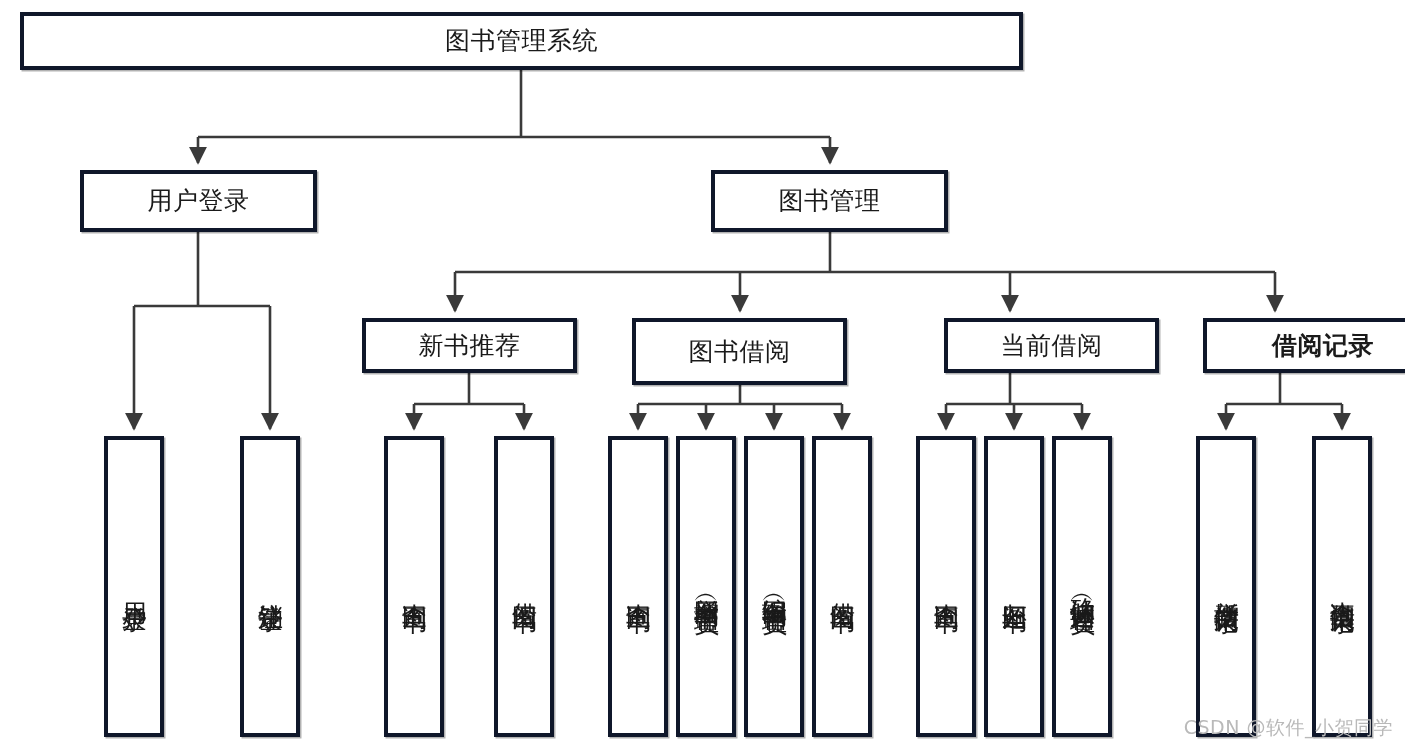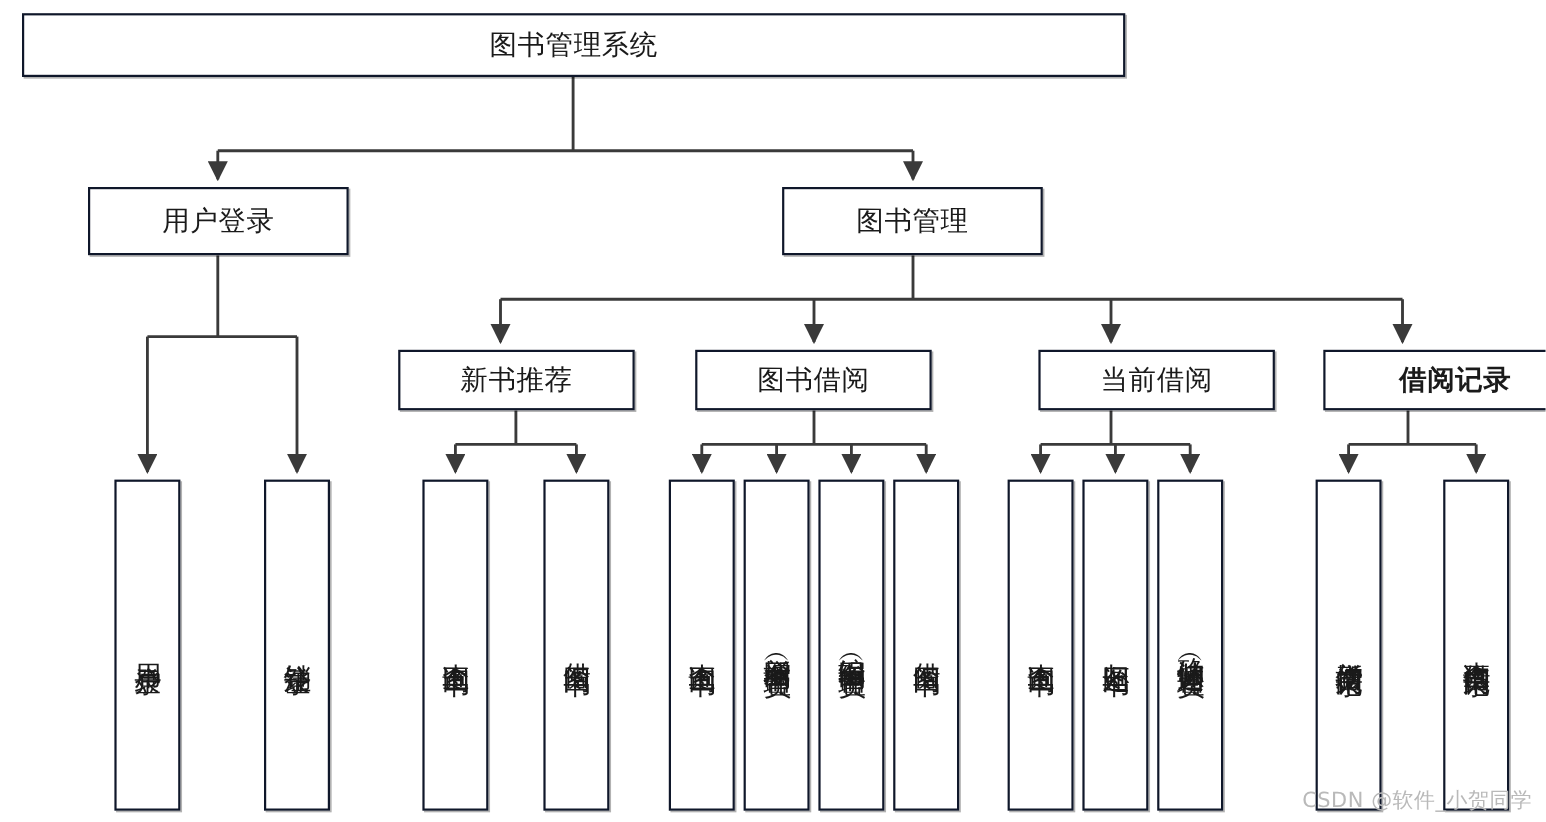--- a/index.html
+++ b/index.html
@@ -24,21 +24,21 @@
     position: absolute;
     left: 0;
     top: 0;
     width: 1405px;
     height: 747px;
   }
   .node {
     position: absolute;
     box-sizing: border-box;
     background: #ffffff;
-    border: 2px solid #0f172a;
+    border: 4px solid #0f172a;
     box-shadow: 1.5px 1.5px 0 rgba(0,0,0,0.30);
     display: flex;
     align-items: center;
     justify-content: center;
     color: #1a1a1a;
     z-index: 2;
   }
   .node.horizontal {
     font-size: 25px;
     letter-spacing: 0.5px;
@@ -135,21 +135,21 @@
   <div class="node horizontal" style="left:80px; top:170px; width:237px; height:62px;">
     <span>用户登录</span>
   </div>
   <div class="node horizontal" style="left:362px; top:318px; width:215px; height:55px;">
     <span>新书推荐</span>
   </div>
 
   <div class="node horizontal" style="left:711px; top:170px; width:237px; height:62px;">
     <span>图书管理</span>
   </div>
-  <div class="node horizontal" style="left:632px; top:318px; width:215px; height:55px;">
+  <div class="node horizontal" style="left:632px; top:318px; width:215px; height:67px;">
     <span>图书借阅</span>
   </div>
   <div class="node horizontal" style="left:902px; top:318px; width:215px; height:55px;margin-left:42px;">
     <span>当前借阅</span>
   </div>
   <div class="node horizontal" style="left:1203px; top:318px; width:240px; height:55px;font-weight:bold;">
     <span>借阅记录</span>
   </div>
 
   <div class="node vertical" style="left:104px; top:436px; width:60px; height:301px;">

